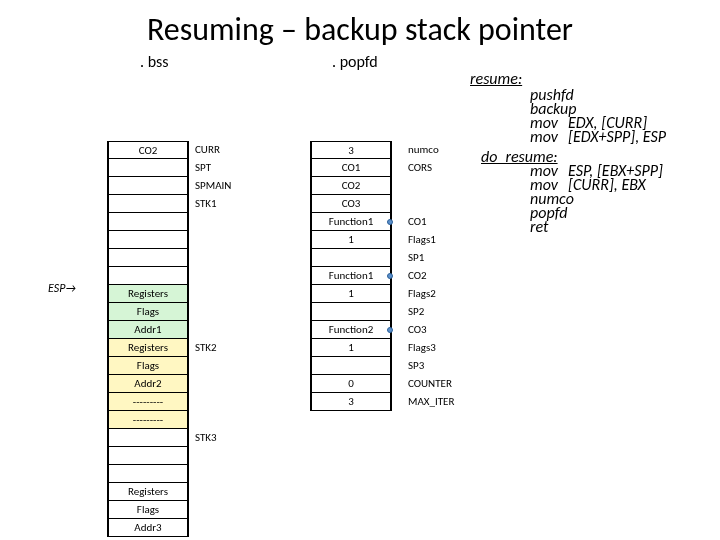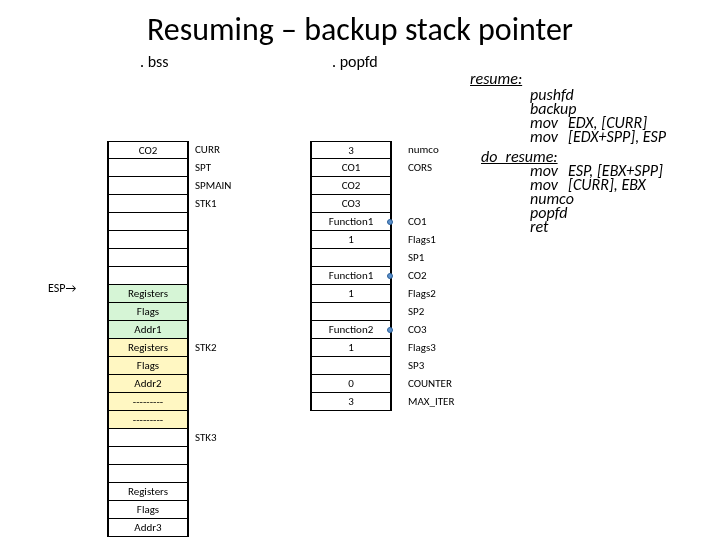--- a/index.html
+++ b/index.html
@@ -19,20 +19,21 @@
     margin: 0 0 8px 0;
     text-align: center;
   }
   .section-label {
     font-size: 16px;
     position: absolute;
   }
   .esp-label {
     position: absolute;
     font-size: 12px;
+    font-style: italic;
   }
   .cols { position: relative; }
   .col {
     position: absolute;
     border-left: 2px solid #000;
     border-right: 2px solid #000;
   }
   .cell {
     height: 18px;
     font-size: 11px;

